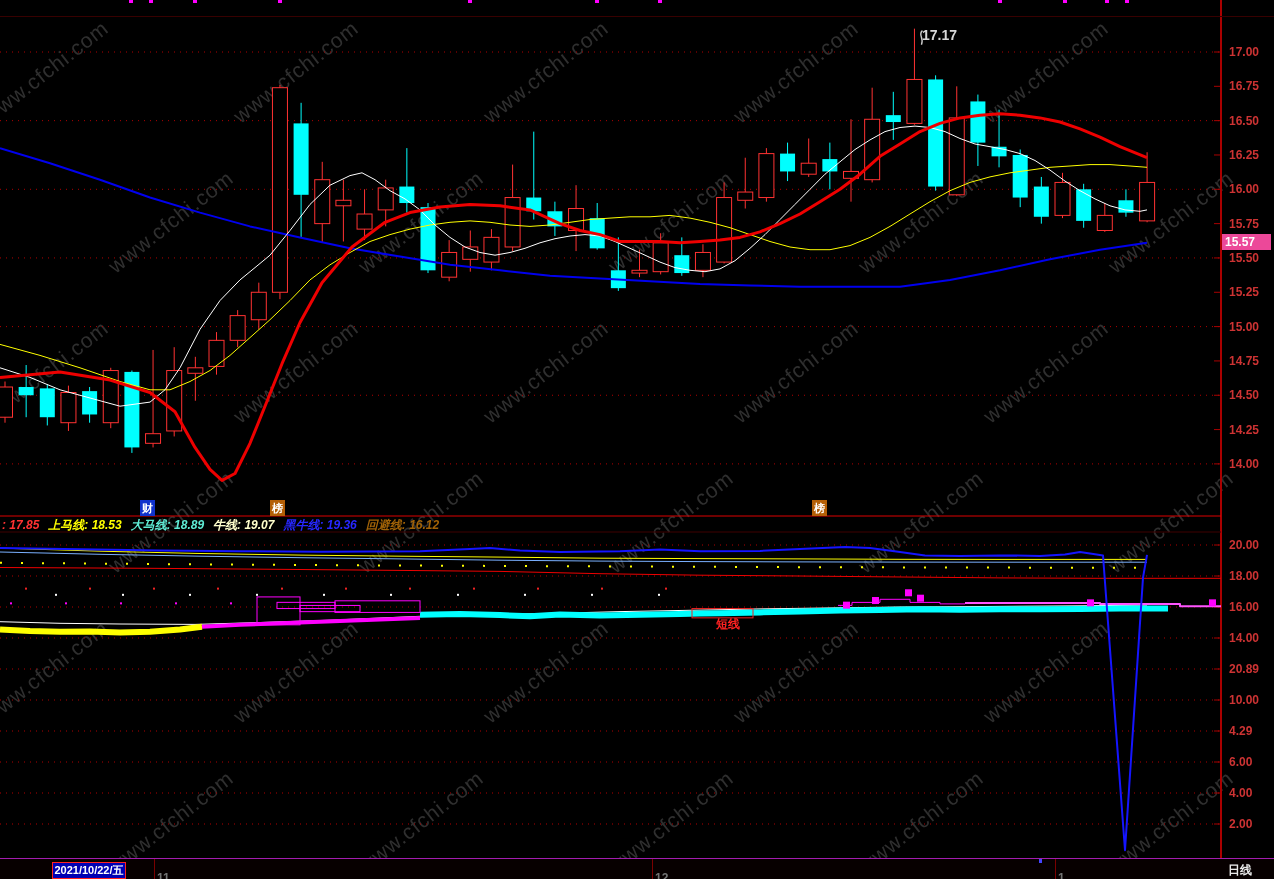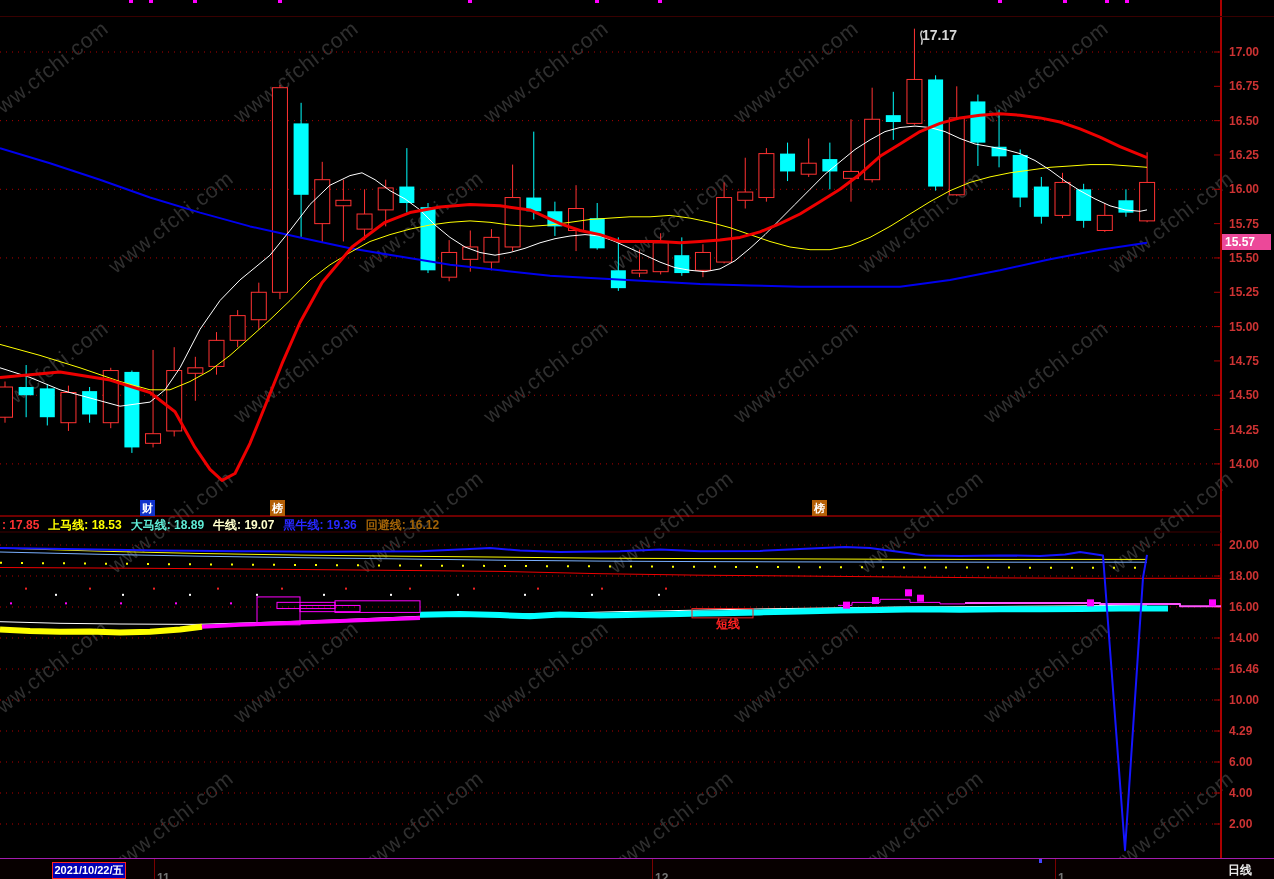--- a/index.html
+++ b/index.html
@@ -11,21 +11,21 @@
   #chart-svg{position:absolute;left:0;top:0;}
   .axis-label{position:absolute;left:1229px;width:44px;font-size:12px;color:#cd3333;
       font-weight:700;letter-spacing:0;}
   #price-badge{position:absolute;left:1222px;top:234px;width:46px;height:16px;background:#ec4899;
       color:#fff;font-size:12px;font-weight:700;text-align:left;padding-left:3px;line-height:16px;}
   #annotation-1717{position:absolute;left:922px;top:27px;color:#d8d8d8;font-size:14px;font-weight:700;}
   .event-tag{position:absolute;top:500px;width:15px;height:16px;color:#fff;font-size:11px;
       line-height:16px;text-align:center;font-weight:700;}
   #indicator-row{position:absolute;left:2px;top:517px;height:14px;white-space:nowrap;font-size:12px;
       font-weight:700;}
-  #indicator-row span{margin-right:9px;}
+  #indicator-row span{margin-right:9px;font-style:italic;}
   #duanxian-label{position:absolute;left:716px;top:616px;color:#ff2222;font-size:12px;font-weight:700;}
   #status-bar{position:absolute;left:0;top:858px;width:1274px;height:21px;background:#070000;
       border-top:1px solid #a21caf;}
   #date-box{position:absolute;left:52px;top:3px;width:72px;height:15px;background:#0000b4;
       border:1px solid #ff2222;color:#fff;font-size:11px;line-height:15px;text-align:center;font-weight:700;}
   .month-label{position:absolute;top:12px;color:#737373;font-size:12px;font-weight:700;}
   .month-tick{position:absolute;top:0;width:1px;height:21px;background:#7a0000;}
   #period-label{position:absolute;left:1228px;top:3px;color:#e8e8e8;font-size:12px;font-weight:700;}
   #blue-tick{position:absolute;left:1039px;top:0;width:3px;height:4px;background:#4444ff;}
   #topline{position:absolute;left:0;top:16px;width:1274px;height:1px;background:#380000;}
@@ -302,21 +302,21 @@
       <div class="axis-label" style="top: 353.925px;">14.75</div>
       <div class="axis-label" style="top: 388.25px;">14.50</div>
       <div class="axis-label" style="top: 422.575px;">14.25</div>
       <div class="axis-label" style="top: 456.9px;">14.00</div>
     </div>
   <div id="axis-labels-bottom">
       <div class="axis-label" style="top: 538px;">20.00</div>
       <div class="axis-label" style="top: 569px;">18.00</div>
       <div class="axis-label" style="top: 600px;">16.00</div>
       <div class="axis-label" style="top: 631px;">14.00</div>
-      <div class="axis-label" style="top: 662px;">16.46</div>
+      <div class="axis-label" style="top: 662px;">20.89</div>
       <div class="axis-label" style="top: 693px;">10.00</div>
       <div class="axis-label" style="top: 724px;">4.29</div>
       <div class="axis-label" style="top: 755px;">6.00</div>
       <div class="axis-label" style="top: 786px;">4.00</div>
       <div class="axis-label" style="top: 817px;">2.00</div>
     </div>
 
   <div id="annotation-1717">17.17</div>
 
   <div id="price-badge">15.57</div>

